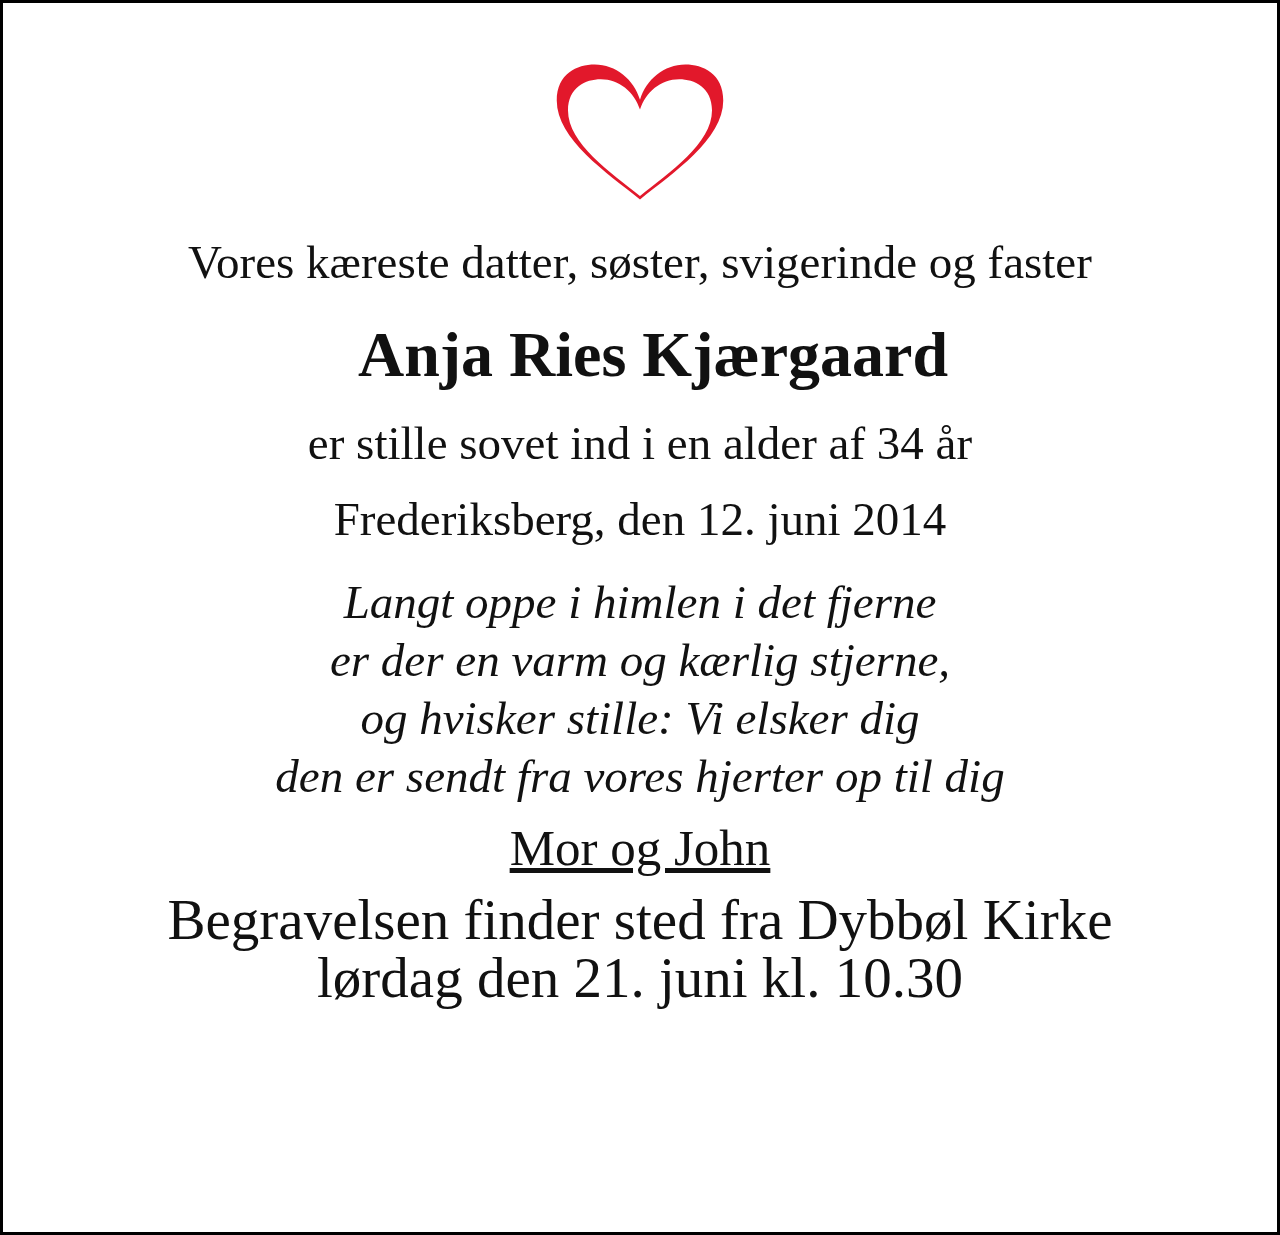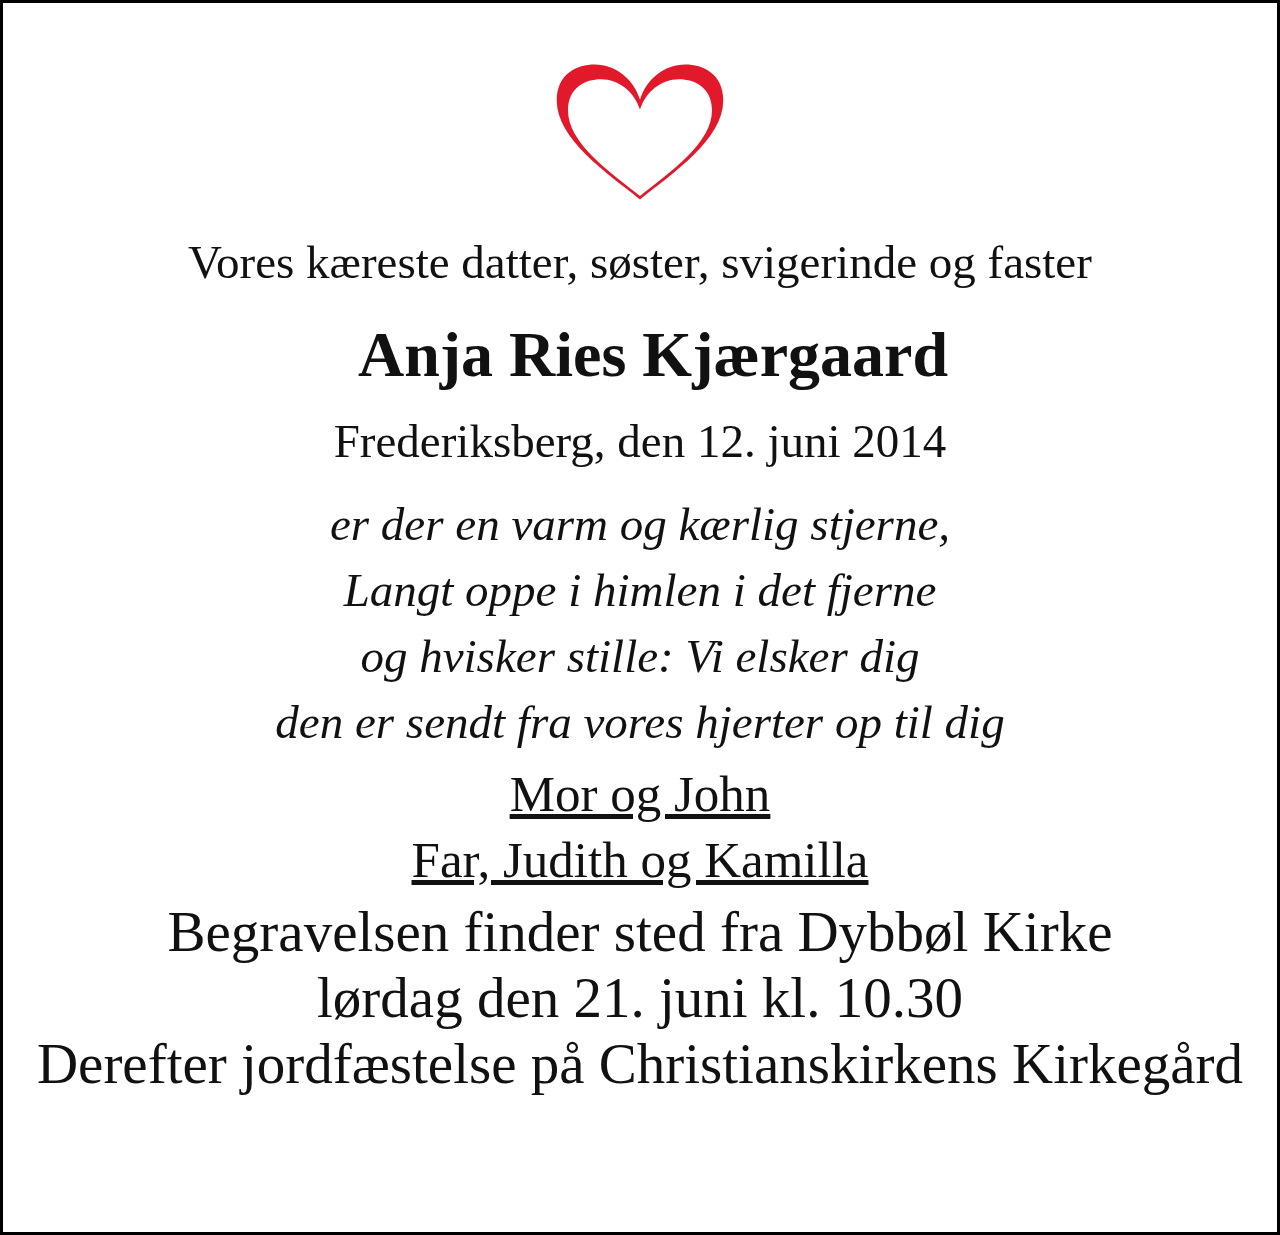--- a/index.html
+++ b/index.html
@@ -25,21 +25,21 @@
     margin: 55px auto 0 auto;
     width: 190px;
     height: 148px;
   }
   .heart-wrap svg {
     display: block;
     width: 190px;
     height: 148px;
   }
   p, h1 {
-    margin: 8px;
+    margin: 0;
     padding: 0;
     font-weight: normal;
   }
   .intro {
     margin-top: 28px;
     font-size: 47px;
     line-height: 56px;
   }
   .deceased-name {
     margin-top: 26px;
@@ -86,34 +86,33 @@
     <svg viewBox="0 0 200 160" xmlns="http://www.w3.org/2000/svg" aria-hidden="true">
       <path d="M100 153 C 64 124, 10 88, 10 46 C 10 17, 32 7, 51 7 C 74 7, 93 23, 100 45 C 107 23, 126 7, 149 7 C 168 7, 190 17, 190 46 C 190 88, 136 124, 100 153 Z" fill="#e2182b"></path>
       <path fill="#ffffff" transform="translate(100,86) scale(0.865) translate(-100,-80)" d="M100 153 C 64 124, 10 88, 10 46 C 10 17, 32 7, 51 7 C 74 7, 93 23, 100 45 C 107 23, 126 7, 149 7 C 168 7, 190 17, 190 46 C 190 88, 136 124, 100 153 Z"></path>
     </svg>
   </div>
 
   <p class="intro">Vores kæreste datter, søster, svigerinde og faster</p>
 
   <h1 class="deceased-name">Anja Ries Kjærgaard</h1>
 
+  <p class="death-line">er stille sovet ind i en alder af 34 år</p>
 
   <p class="place-date">Frederiksberg, den 12. juni 2014</p>
 
   <div class="poem">
+    <p>Langt oppe i himlen i det fjerne</p>
     <p>er der en varm og kærlig stjerne,</p>
-    <p>Langt oppe i himlen i det fjerne</p>
     <p>og hvisker stille: Vi elsker dig</p>
     <p>den er sendt fra vores hjerter op til dig</p>
   </div>
 
   <div class="family">
     <p>Mor og John</p>
-    <p>Far, Judith og Kamilla</p>
   </div>
 
   <div class="funeral">
     <p>Begravelsen finder sted fra Dybbøl Kirke</p>
     <p>lørdag den 21. juni kl. 10.30</p>
-    <p>Derefter jordfæstelse på Christianskirkens Kirkegård</p>
   </div>
 
 </div>
 
 </body></html>

